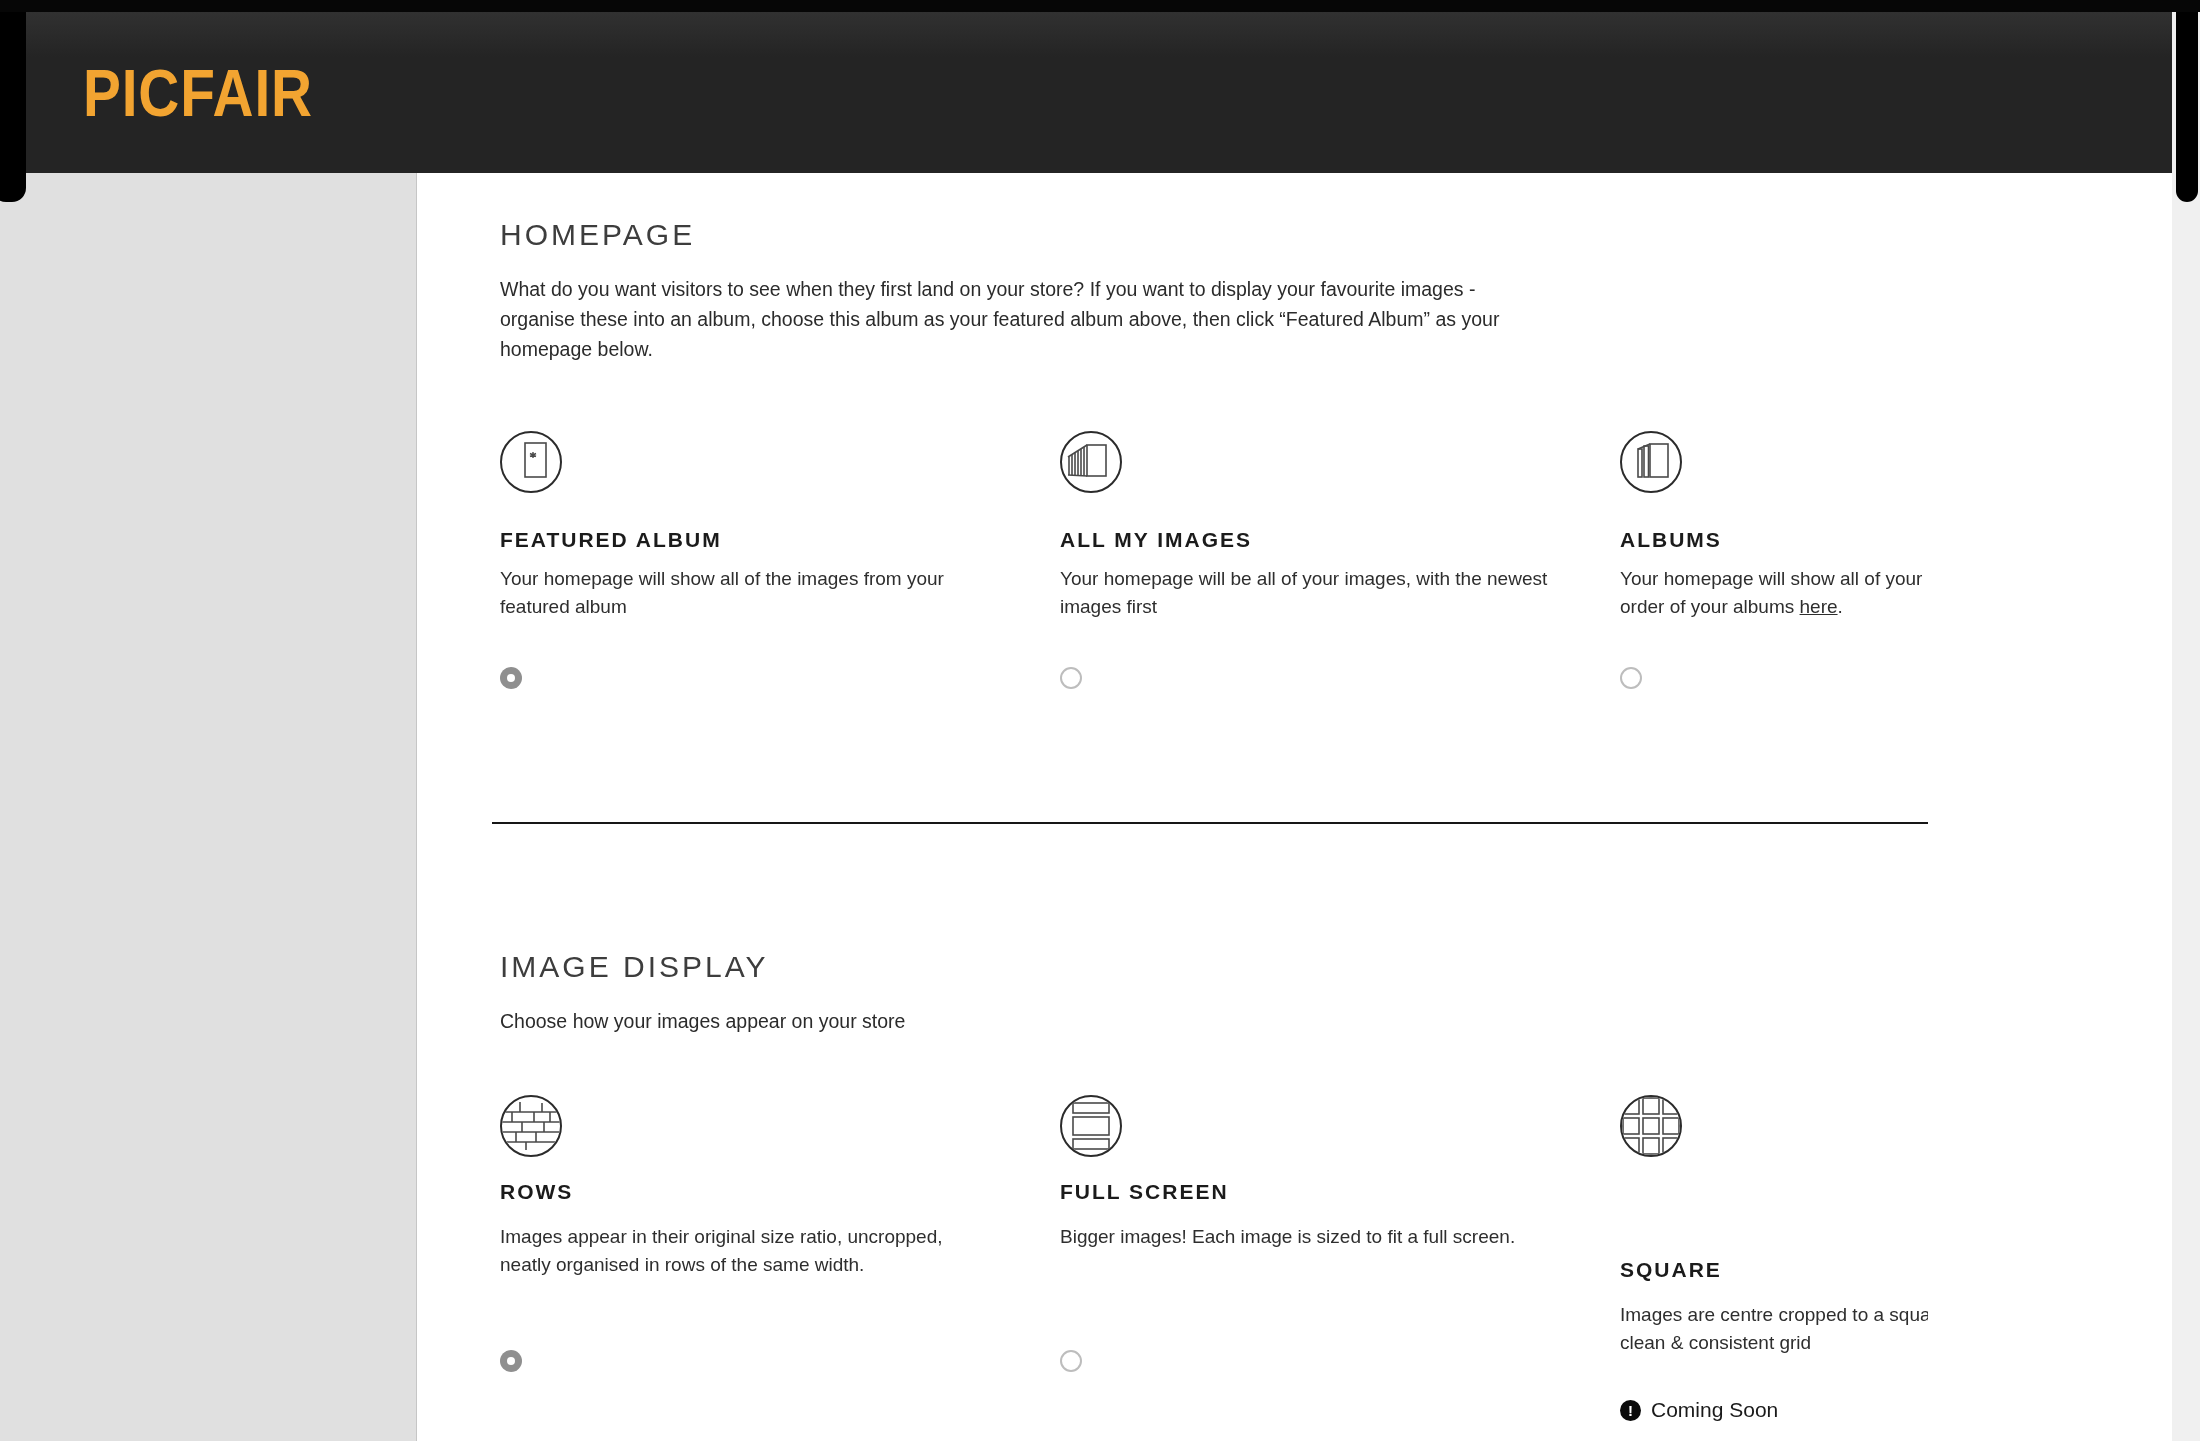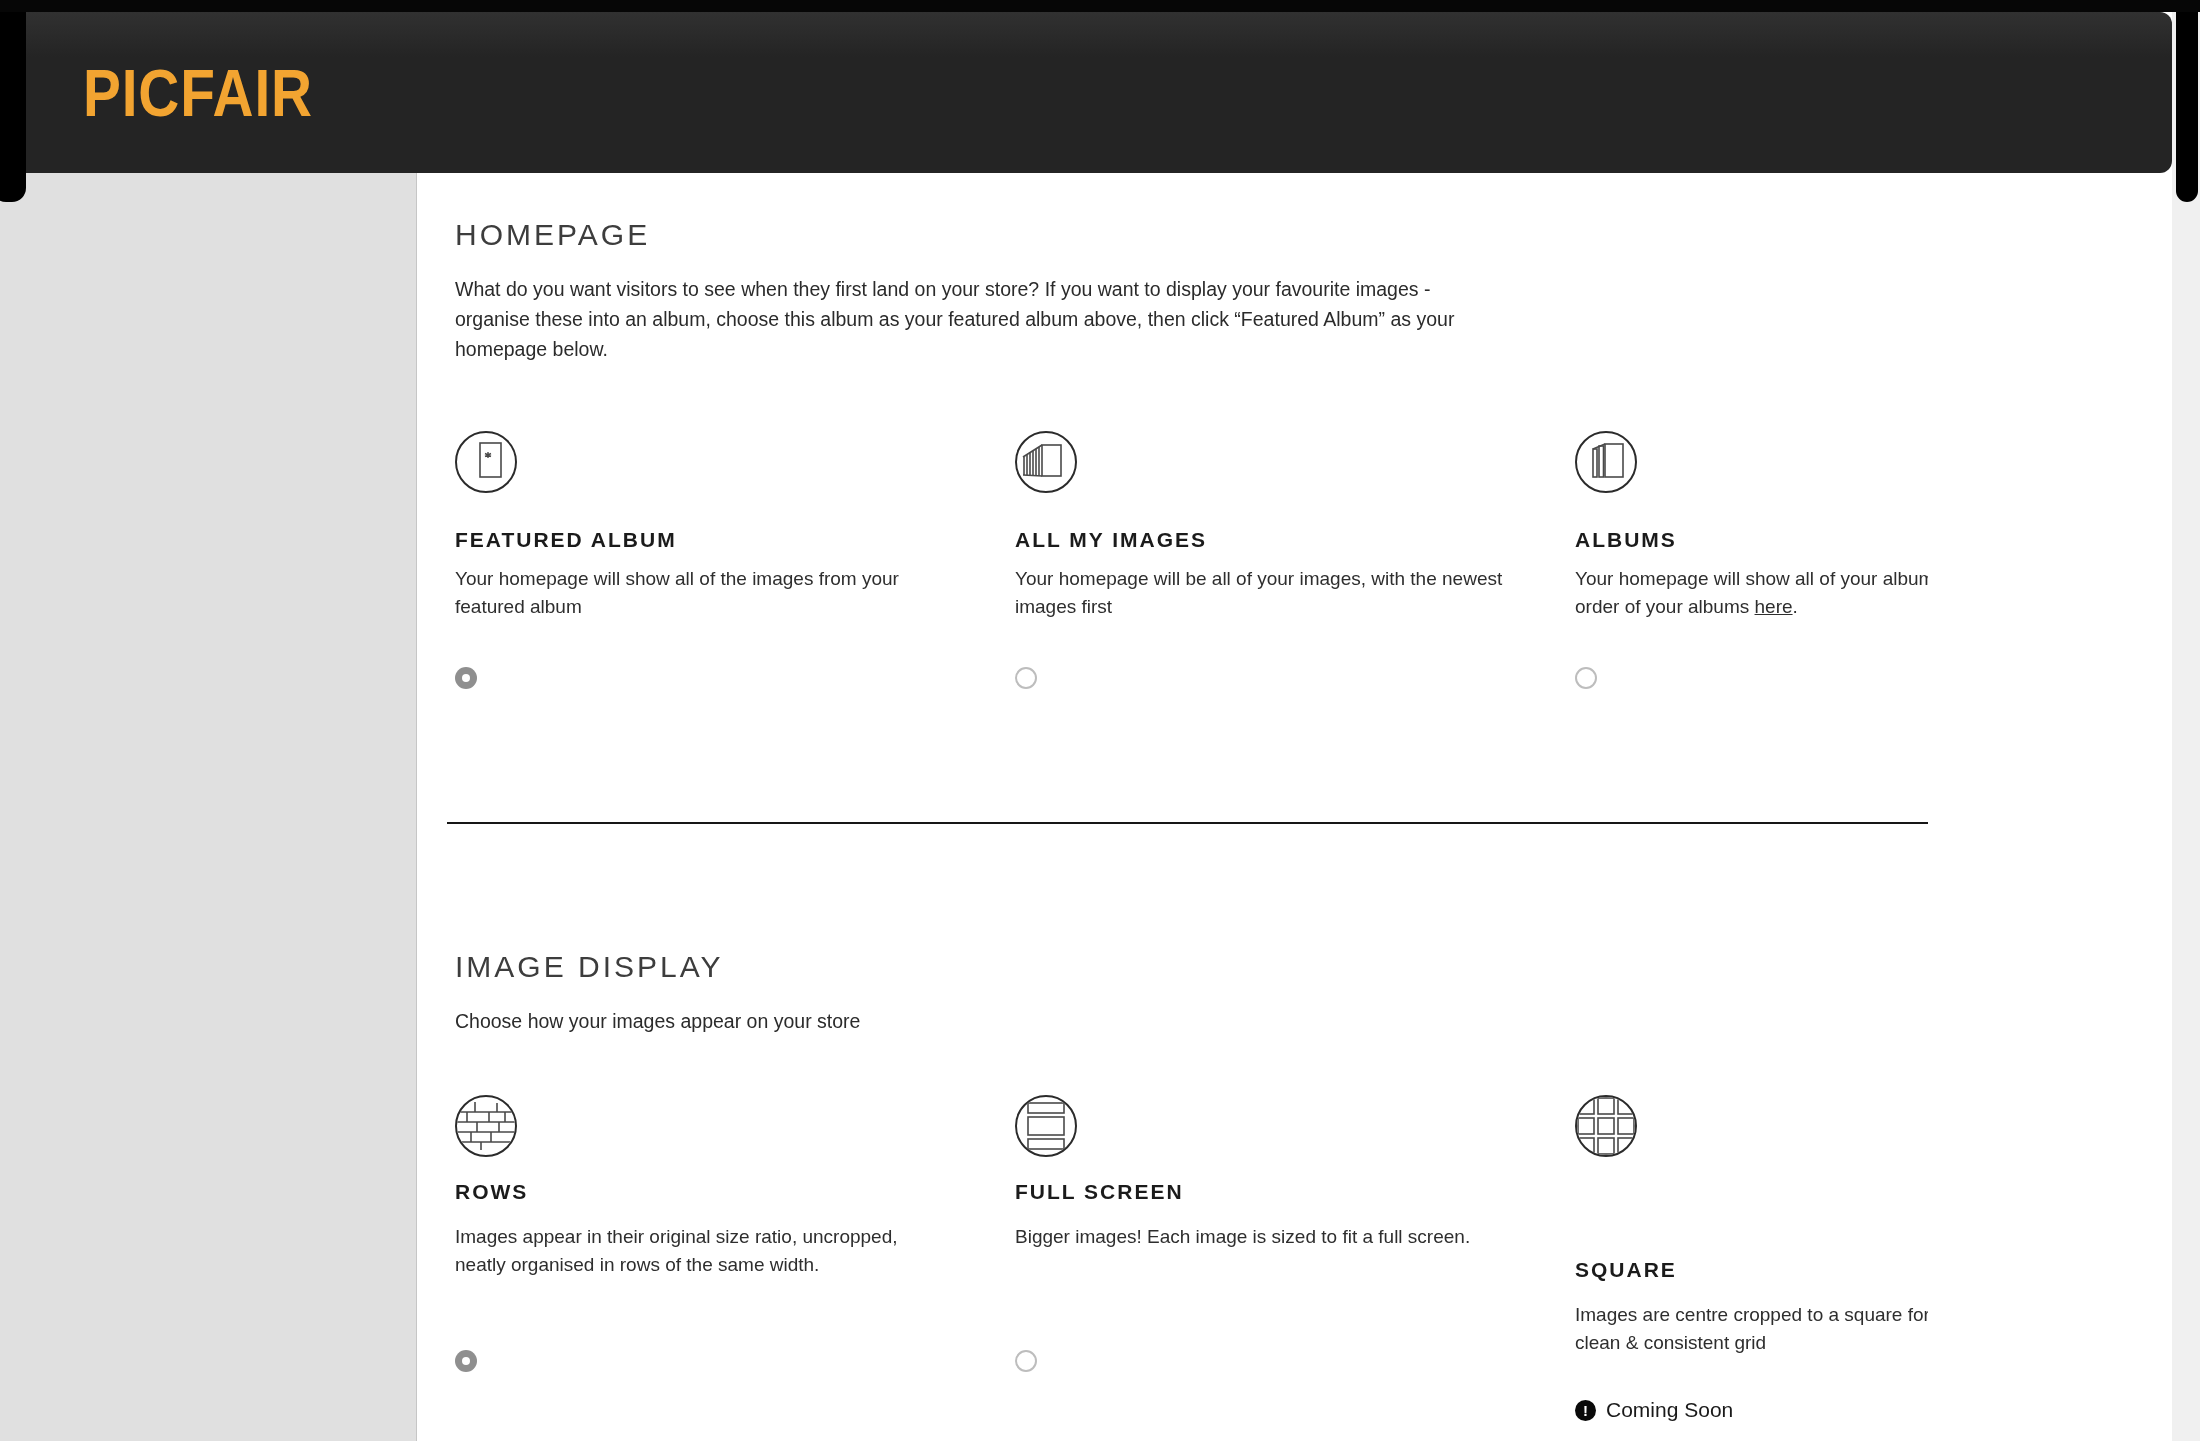--- a/index.html
+++ b/index.html
@@ -8,39 +8,39 @@
     font-family:"Liberation Sans", sans-serif;
     background:#ffffff;
     position:relative;
     overflow:hidden;
     color:#2e2e2e;
   }
   .top-band{ position:absolute; left:0; top:0; width:2200px; height:12px; background:#060606; z-index:6; }
   .header{
     position:absolute; left:0; top:12px; width:2172px; height:161px;
     background:linear-gradient(#313131, #242424 45px);
-    display:flex; align-items:center; padding-left:83px; z-index:3;border-radius:12px;
+    display:flex; align-items:center; padding-left:83px; z-index:3;
   }
   .logo{
     font-size:66px; font-weight:700; letter-spacing:1px;
     transform:scaleX(0.86); transform-origin:left center;
     cursor:pointer; user-select:none;
   }
   .corner-strip{ position:absolute; top:0; height:202px; background:#000; z-index:5;
     border-bottom-left-radius:14px; border-bottom-right-radius:14px; }
   .corner-strip.left{ left:-8px; width:34px; }
   .corner-strip.right{ left:2176px; width:22px; }
   .right-gutter{ position:absolute; left:2172px; top:12px; width:28px; height:1429px; background:#f0f0f0; z-index:2; }
   .sidebar{
     position:absolute; left:0; top:173px; width:417px; height:1268px;
     background:#e0e0e0; border-right:1px solid #c6c6c6; z-index:1;
   }
   .content{
     position:absolute; left:417px; top:173px; width:1511px; height:1268px;
-    background:#ffffff; padding-left:38px; z-index:1; overflow:hidden;
+    background:#ffffff; padding-left:83px; z-index:1; overflow:hidden;
   }
   .section-title{
     margin-top:47px; font-size:30px; font-weight:400; letter-spacing:3px;
     color:#3d3d3d; line-height:30px;
   }
   .section-title.second{ margin-top:128px; }
   .section-intro{
     margin-top:24px; font-size:19.5px; line-height:30px; color:#2b2b2b;
     max-width:1055px;
   }

